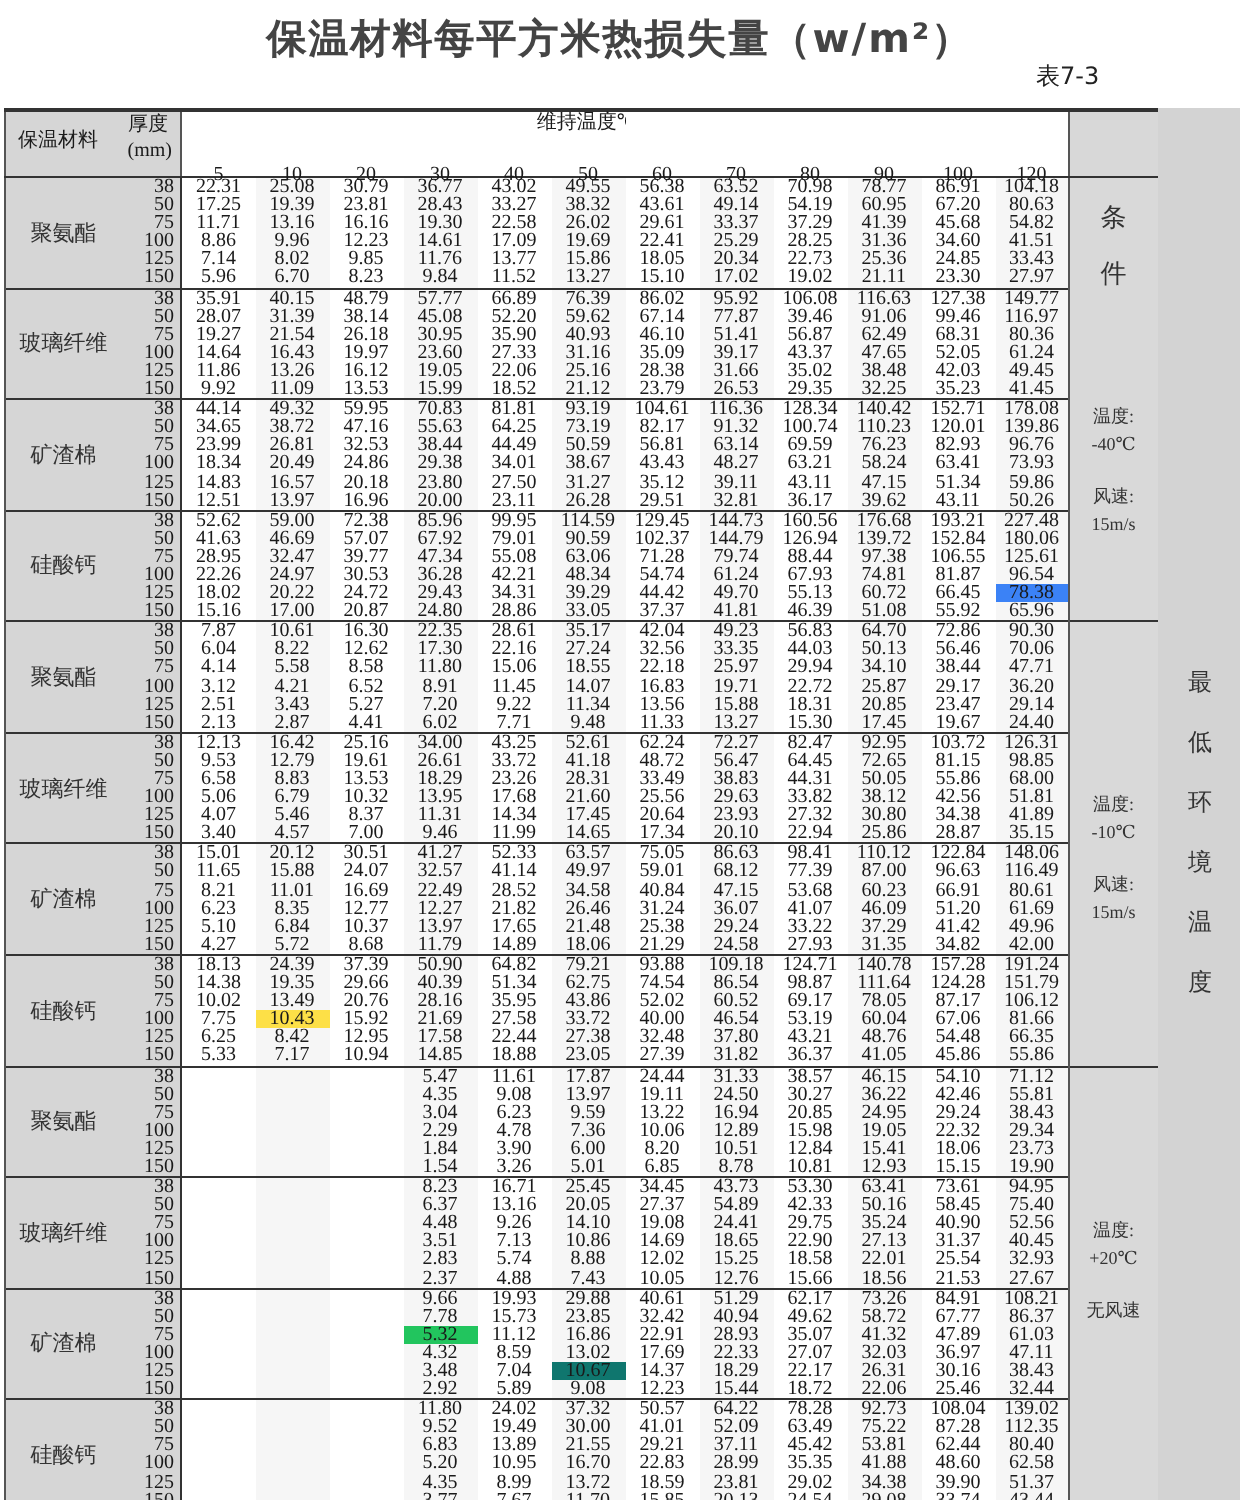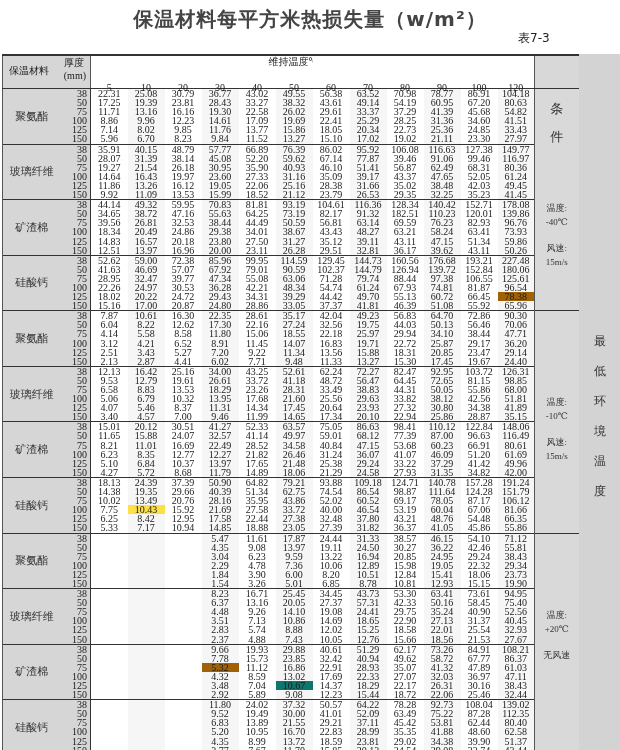--- a/index.html
+++ b/index.html
@@ -361,28 +361,28 @@
         <tr>
           <td class="thk">50</td>
           <td class="val">34.65</td>
           <td class="val" style="background: rgb(246, 246, 246);">38.72</td>
           <td class="val">47.16</td>
           <td class="val" style="background: rgb(246, 246, 246);">55.63</td>
           <td class="val">64.25</td>
           <td class="val" style="background: rgb(246, 246, 246);">73.19</td>
           <td class="val">82.17</td>
           <td class="val" style="background: rgb(246, 246, 246);">91.32</td>
-          <td class="val">182.51</td>
+          <td class="val">100.74</td>
           <td class="val" style="background: rgb(246, 246, 246);">110.23</td>
           <td class="val">120.01</td>
           <td class="val" style="background: rgb(246, 246, 246);">139.86</td>
         </tr>
         <tr>
           <td class="thk">75</td>
-          <td class="val">39.56</td>
+          <td class="val">23.99</td>
           <td class="val" style="background: rgb(246, 246, 246);">26.81</td>
           <td class="val">32.53</td>
           <td class="val" style="background: rgb(246, 246, 246);">38.44</td>
           <td class="val">44.49</td>
           <td class="val" style="background: rgb(246, 246, 246);">50.59</td>
           <td class="val">56.81</td>
           <td class="val" style="background: rgb(246, 246, 246);">63.14</td>
           <td class="val">69.59</td>
           <td class="val" style="background: rgb(246, 246, 246);">76.23</td>
           <td class="val">82.93</td>
@@ -500,21 +500,21 @@
           <td class="val" style="background: rgb(246, 246, 246);">20.22</td>
           <td class="val">24.72</td>
           <td class="val" style="background: rgb(246, 246, 246);">29.43</td>
           <td class="val">34.31</td>
           <td class="val" style="background: rgb(246, 246, 246);">39.29</td>
           <td class="val">44.42</td>
           <td class="val" style="background: rgb(246, 246, 246);">49.70</td>
           <td class="val">55.13</td>
           <td class="val" style="background: rgb(246, 246, 246);">60.72</td>
           <td class="val">66.45</td>
-          <td class="val" style="background: #a16207;">78.38</td>
+          <td class="val" style="background: #3b82f6;">78.38</td>
         </tr>
         <tr>
           <td class="thk">150</td>
           <td class="val">15.16</td>
           <td class="val" style="background: rgb(246, 246, 246);">17.00</td>
           <td class="val">20.87</td>
           <td class="val" style="background: rgb(246, 246, 246);">24.80</td>
           <td class="val">28.86</td>
           <td class="val" style="background: rgb(246, 246, 246);">33.05</td>
           <td class="val">37.37</td>
@@ -550,21 +550,21 @@
         </tr>
         <tr>
           <td class="thk">50</td>
           <td class="val">6.04</td>
           <td class="val" style="background: rgb(246, 246, 246);">8.22</td>
           <td class="val">12.62</td>
           <td class="val" style="background: rgb(246, 246, 246);">17.30</td>
           <td class="val">22.16</td>
           <td class="val" style="background: rgb(246, 246, 246);">27.24</td>
           <td class="val">32.56</td>
-          <td class="val" style="background: rgb(246, 246, 246);">19.75</td>
+          <td class="val" style="background: rgb(246, 246, 246);">33.35</td>
           <td class="val">44.03</td>
           <td class="val" style="background: rgb(246, 246, 246);">50.13</td>
           <td class="val">56.46</td>
           <td class="val" style="background: rgb(246, 246, 246);">70.06</td>
         </tr>
         <tr>
           <td class="thk">75</td>
           <td class="val">4.14</td>
           <td class="val" style="background: rgb(246, 246, 246);">5.58</td>
           <td class="val">8.58</td>
@@ -1012,21 +1012,21 @@
         </tr>
         <tr>
           <td class="thk">50</td>
           <td class="val"></td>
           <td class="val" style="background: rgb(246, 246, 246);"></td>
           <td class="val"></td>
           <td class="val" style="background: rgb(246, 246, 246);">6.37</td>
           <td class="val">13.16</td>
           <td class="val" style="background: rgb(246, 246, 246);">20.05</td>
           <td class="val">27.37</td>
-          <td class="val" style="background: rgb(246, 246, 246);">57.31</td>
+          <td class="val" style="background: rgb(246, 246, 246);">54.89</td>
           <td class="val">42.33</td>
           <td class="val" style="background: rgb(246, 246, 246);">50.16</td>
           <td class="val">58.45</td>
           <td class="val" style="background: rgb(246, 246, 246);">75.40</td>
         </tr>
         <tr>
           <td class="thk">75</td>
           <td class="val"></td>
           <td class="val" style="background: rgb(246, 246, 246);"></td>
           <td class="val"></td>
@@ -1114,21 +1114,21 @@
           <td class="val">49.62</td>
           <td class="val" style="background: rgb(246, 246, 246);">58.72</td>
           <td class="val">67.77</td>
           <td class="val" style="background: rgb(246, 246, 246);">86.37</td>
         </tr>
         <tr>
           <td class="thk">75</td>
           <td class="val"></td>
           <td class="val" style="background: rgb(246, 246, 246);"></td>
           <td class="val"></td>
-          <td class="val" style="background: #a16207;">5.32</td>
+          <td class="val" style="background: #22c55e;">5.32</td>
           <td class="val">11.12</td>
           <td class="val" style="background: rgb(246, 246, 246);">16.86</td>
           <td class="val">22.91</td>
           <td class="val" style="background: rgb(246, 246, 246);">28.93</td>
           <td class="val">35.07</td>
           <td class="val" style="background: rgb(246, 246, 246);">41.32</td>
           <td class="val">47.89</td>
           <td class="val" style="background: rgb(246, 246, 246);">61.03</td>
         </tr>
         <tr>

